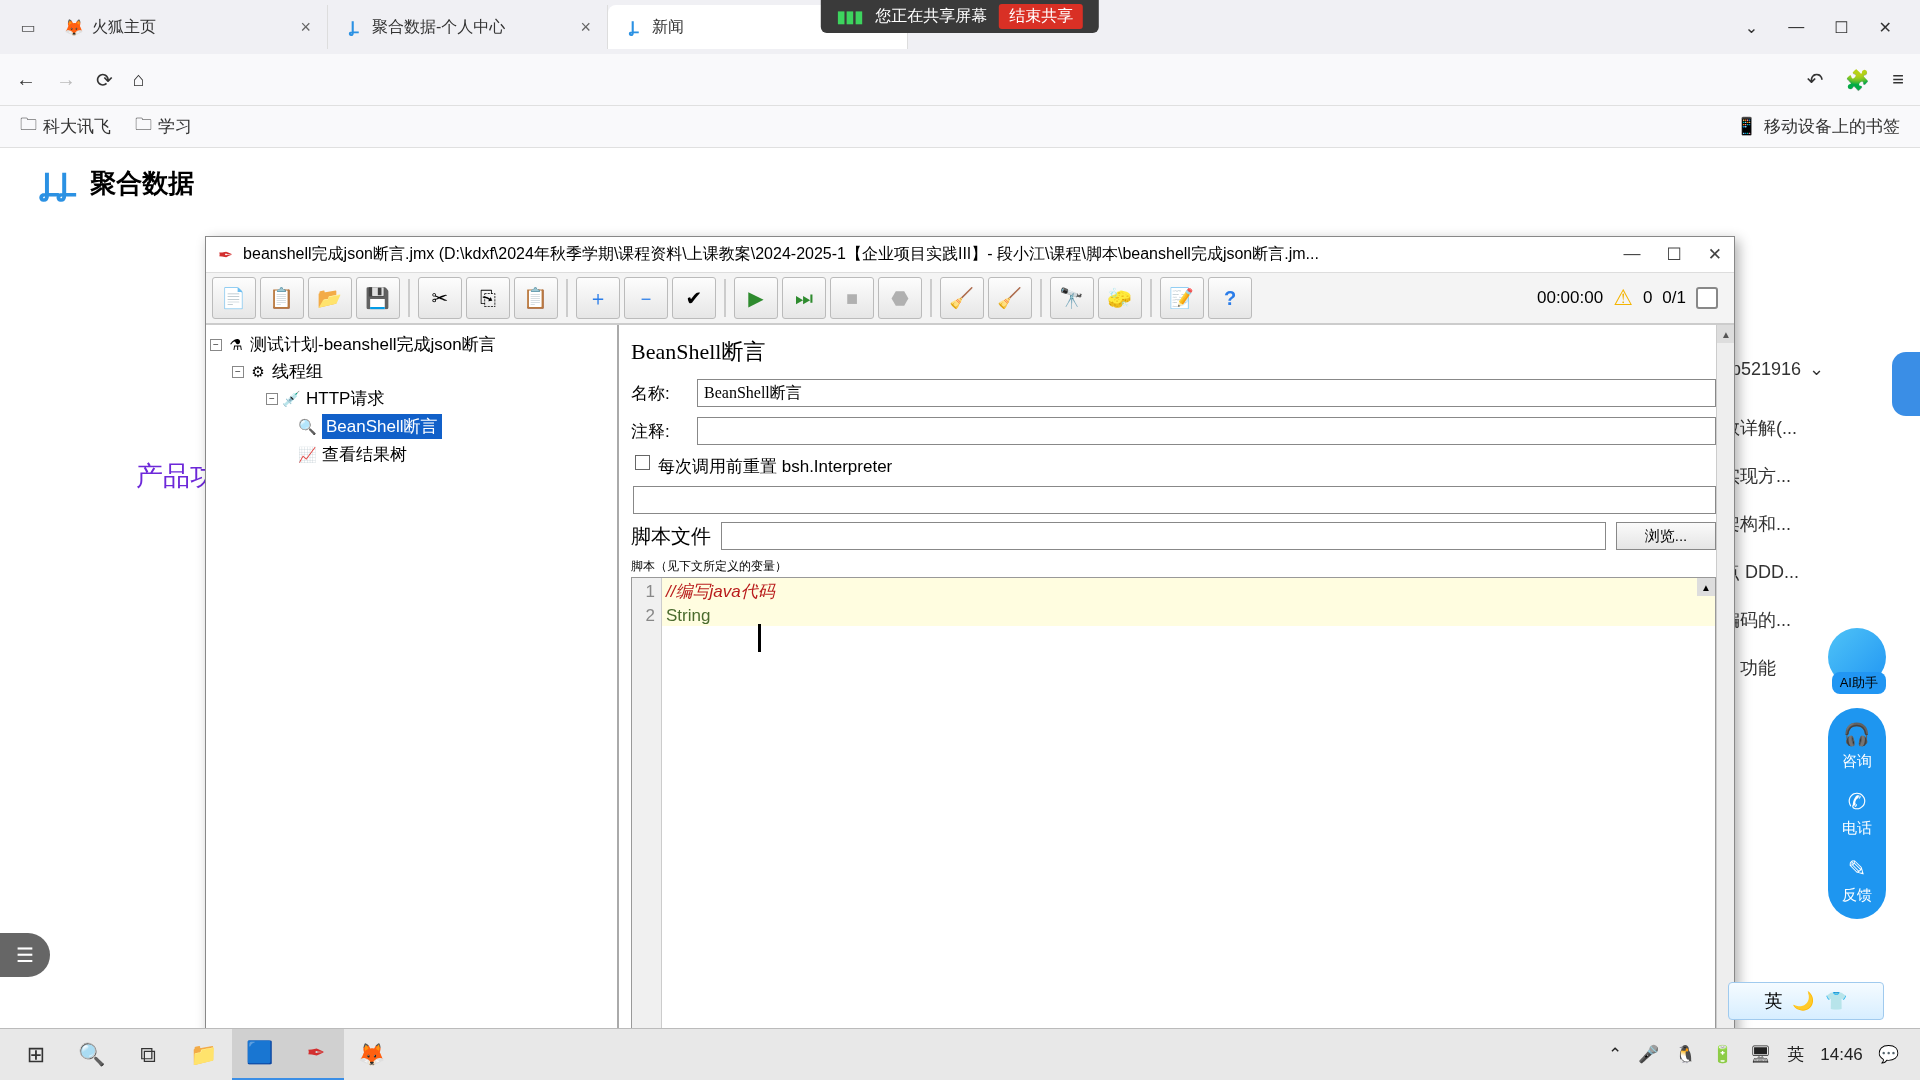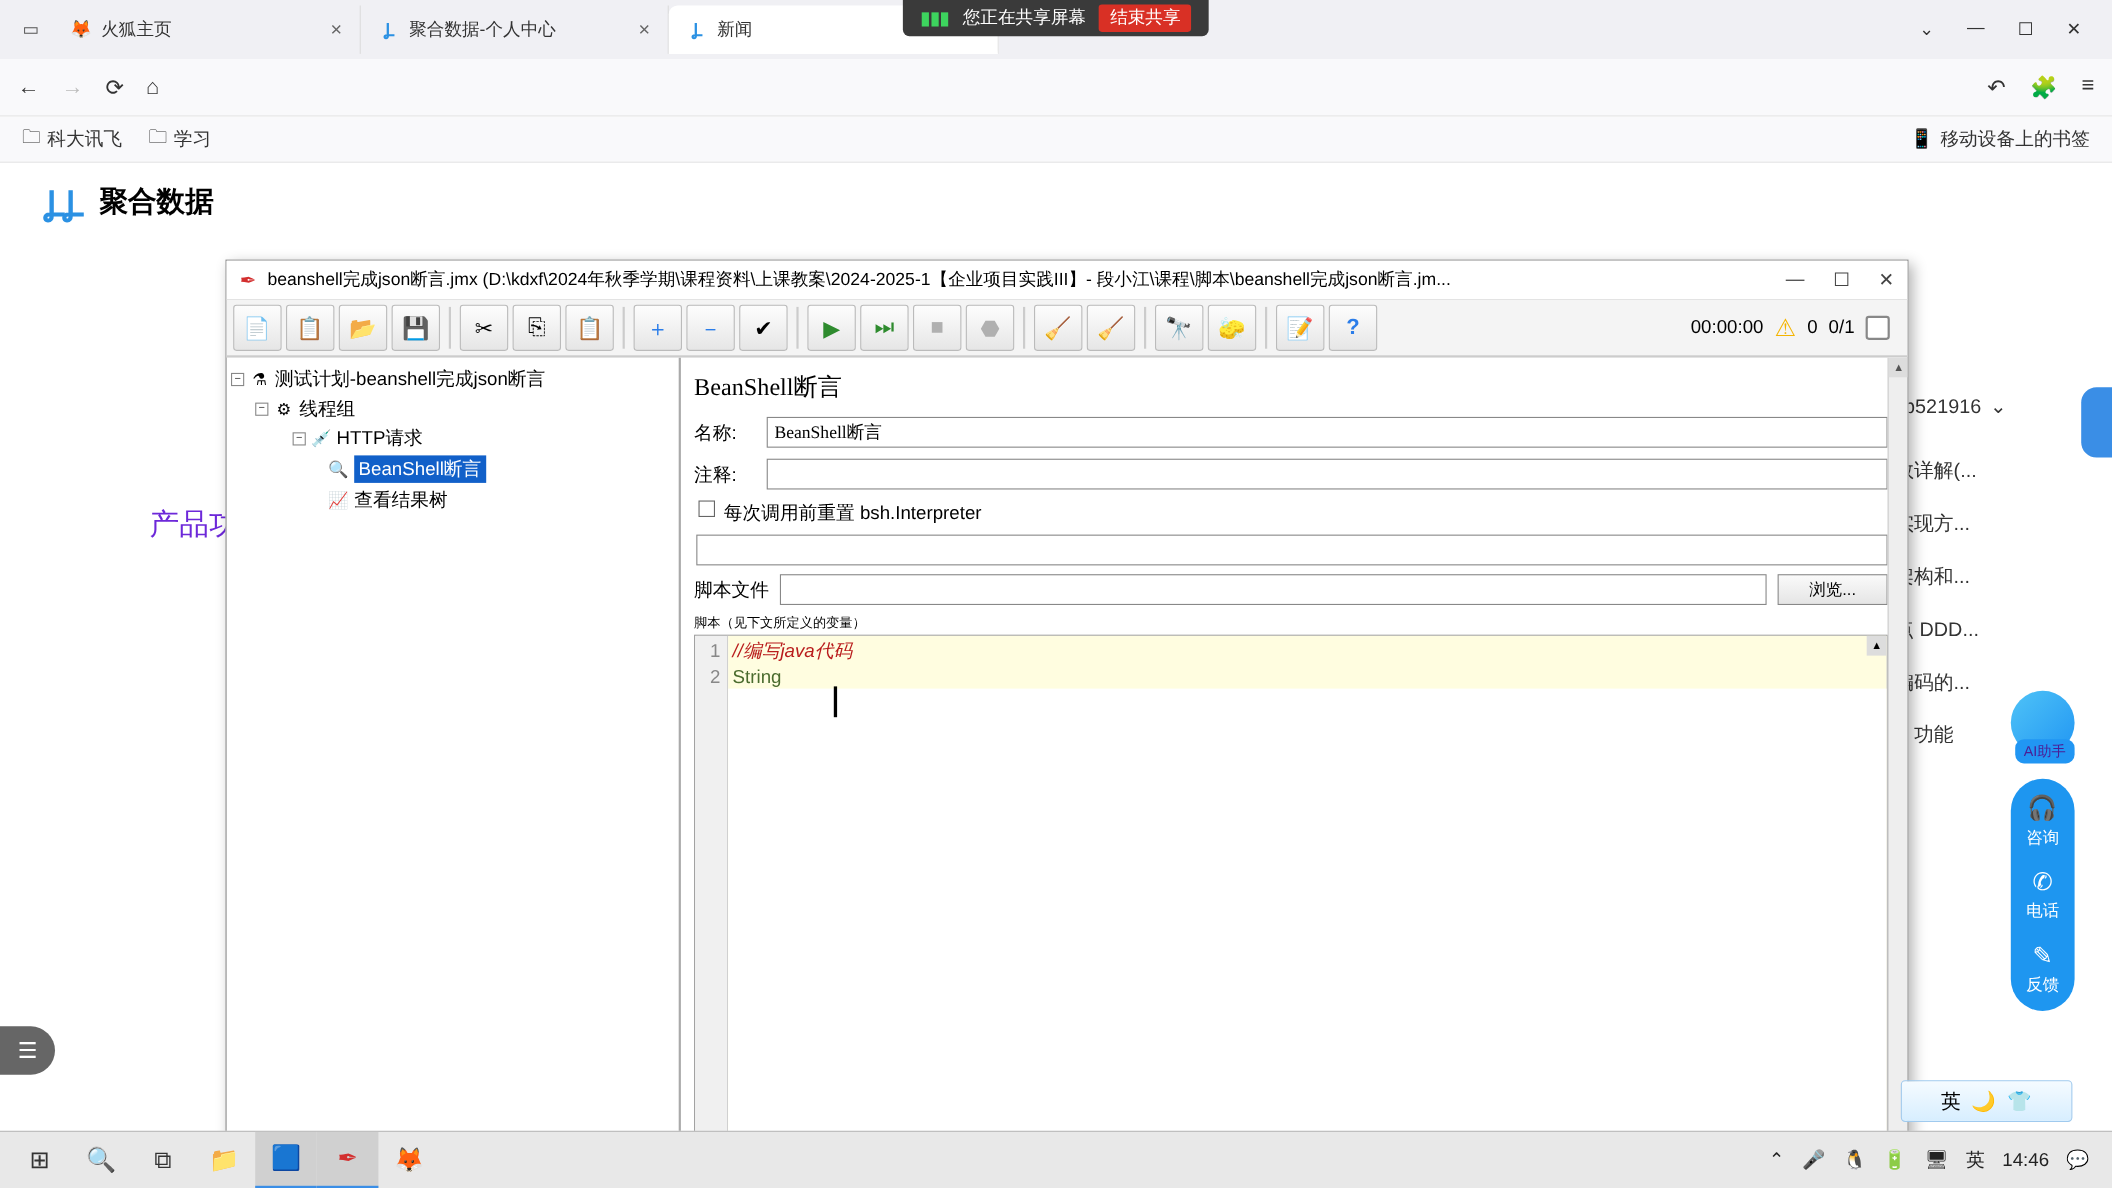--- a/index.html
+++ b/index.html
@@ -30,21 +30,21 @@
 .page { flex: 1; position: relative; background: #fff; overflow: hidden; }
 .juhe-header { position: absolute; top: 14px; left: 40px; display: flex; align-items: center; gap: 16px; font-size: 26px; font-weight: bold; }
 .juhe-logo { color: #2b91e3; font-size: 32px; font-weight: 900; letter-spacing: -2px; }
 .side-label { position: absolute; left: 92px; top: 310px; font-size: 27px; color: #6d28d9; margin-left: 44px; }
 .side-toc { position: absolute; left: 0; top: 785px; background: #666; width: 50px; height: 44px; border-radius: 0 22px 22px 0; color: #fff; display: flex; align-items: center; justify-content: center; font-size: 20px; }
 
 .right-col { position: absolute; right: 48px; top: 210px; width: 150px; font-size: 18px; color: #333; }
 .right-user { display: flex; align-items: center; gap: 8px; margin-bottom: 24px; }
 .right-item { padding: 12px 0; }
 .ai-badge { position: absolute; right: 34px; top: 480px; width: 58px; height: 58px; background: linear-gradient(135deg,#4fc3f7,#2196f3); border-radius: 50%; }
-.ai-label { position: absolute; right: 34px; top: 524px; background: #2196f3; color: #4c1d95; font-size: 13px; padding: 2px 8px; border-radius: 8px; }
+.ai-label { position: absolute; right: 34px; top: 524px; background: #2196f3; color: #000000; font-size: 13px; padding: 2px 8px; border-radius: 8px; }
 
 .float-btns { position: absolute; right: 34px; top: 560px; width: 58px; background: #1e96f0; border-radius: 29px; padding: 14px 0; display: flex; flex-direction: column; align-items: center; gap: 18px; color: #fff; font-size: 15px; }
 .float-item { display: flex; flex-direction: column; align-items: center; gap: 4px; }
 .float-icon { font-size: 22px; }
 .scroll-top-btn { position: absolute; right: 38px; top: 930px; width: 50px; height: 50px; border: 1px solid #ccc; border-radius: 50%; display: flex; align-items: center; justify-content: center; background: #fff; font-size: 20px; }
 
 
 .jmeter { position: absolute; left: 205px; top: 88px; width: 1530px; height: 852px; background: #fff; border: 1px solid #888; box-shadow: 4px 4px 12px rgba(0,0,0,0.3); display: flex; flex-direction: column; }
 .jmeter-titlebar { height: 36px; display: flex; align-items: center; padding: 0 12px; gap: 10px; font-size: 16px; background: #fff; border-bottom: 1px solid #ddd; }
 .jmeter-feather { color: #d32f2f; font-size: 18px; }
@@ -291,21 +291,21 @@
             <input class="form-input" value="" style="">
           </div>
           <div class="chk-row">
             <span class="chk"></span>
             <span>每次调用前重置 bsh.Interpreter</span>
           </div>
           <div class="param-row">
             <input class="form-input" style="">
           </div>
           <div class="script-file-row">
-            <label style="font-size:17px;">脚本文件</label>
+            <label style="font-size:20px;">脚本文件</label>
             <input class="form-input" style="">
             <button class="browse-btn">浏览...</button>
           </div>
           <div class="script-label">脚本（见下文所定义的变量）</div>
           <div class="code-editor">
             <div class="gutter">
               <div>1</div>
                 <div>2</div>
             </div>
             <div class="code-lines">

